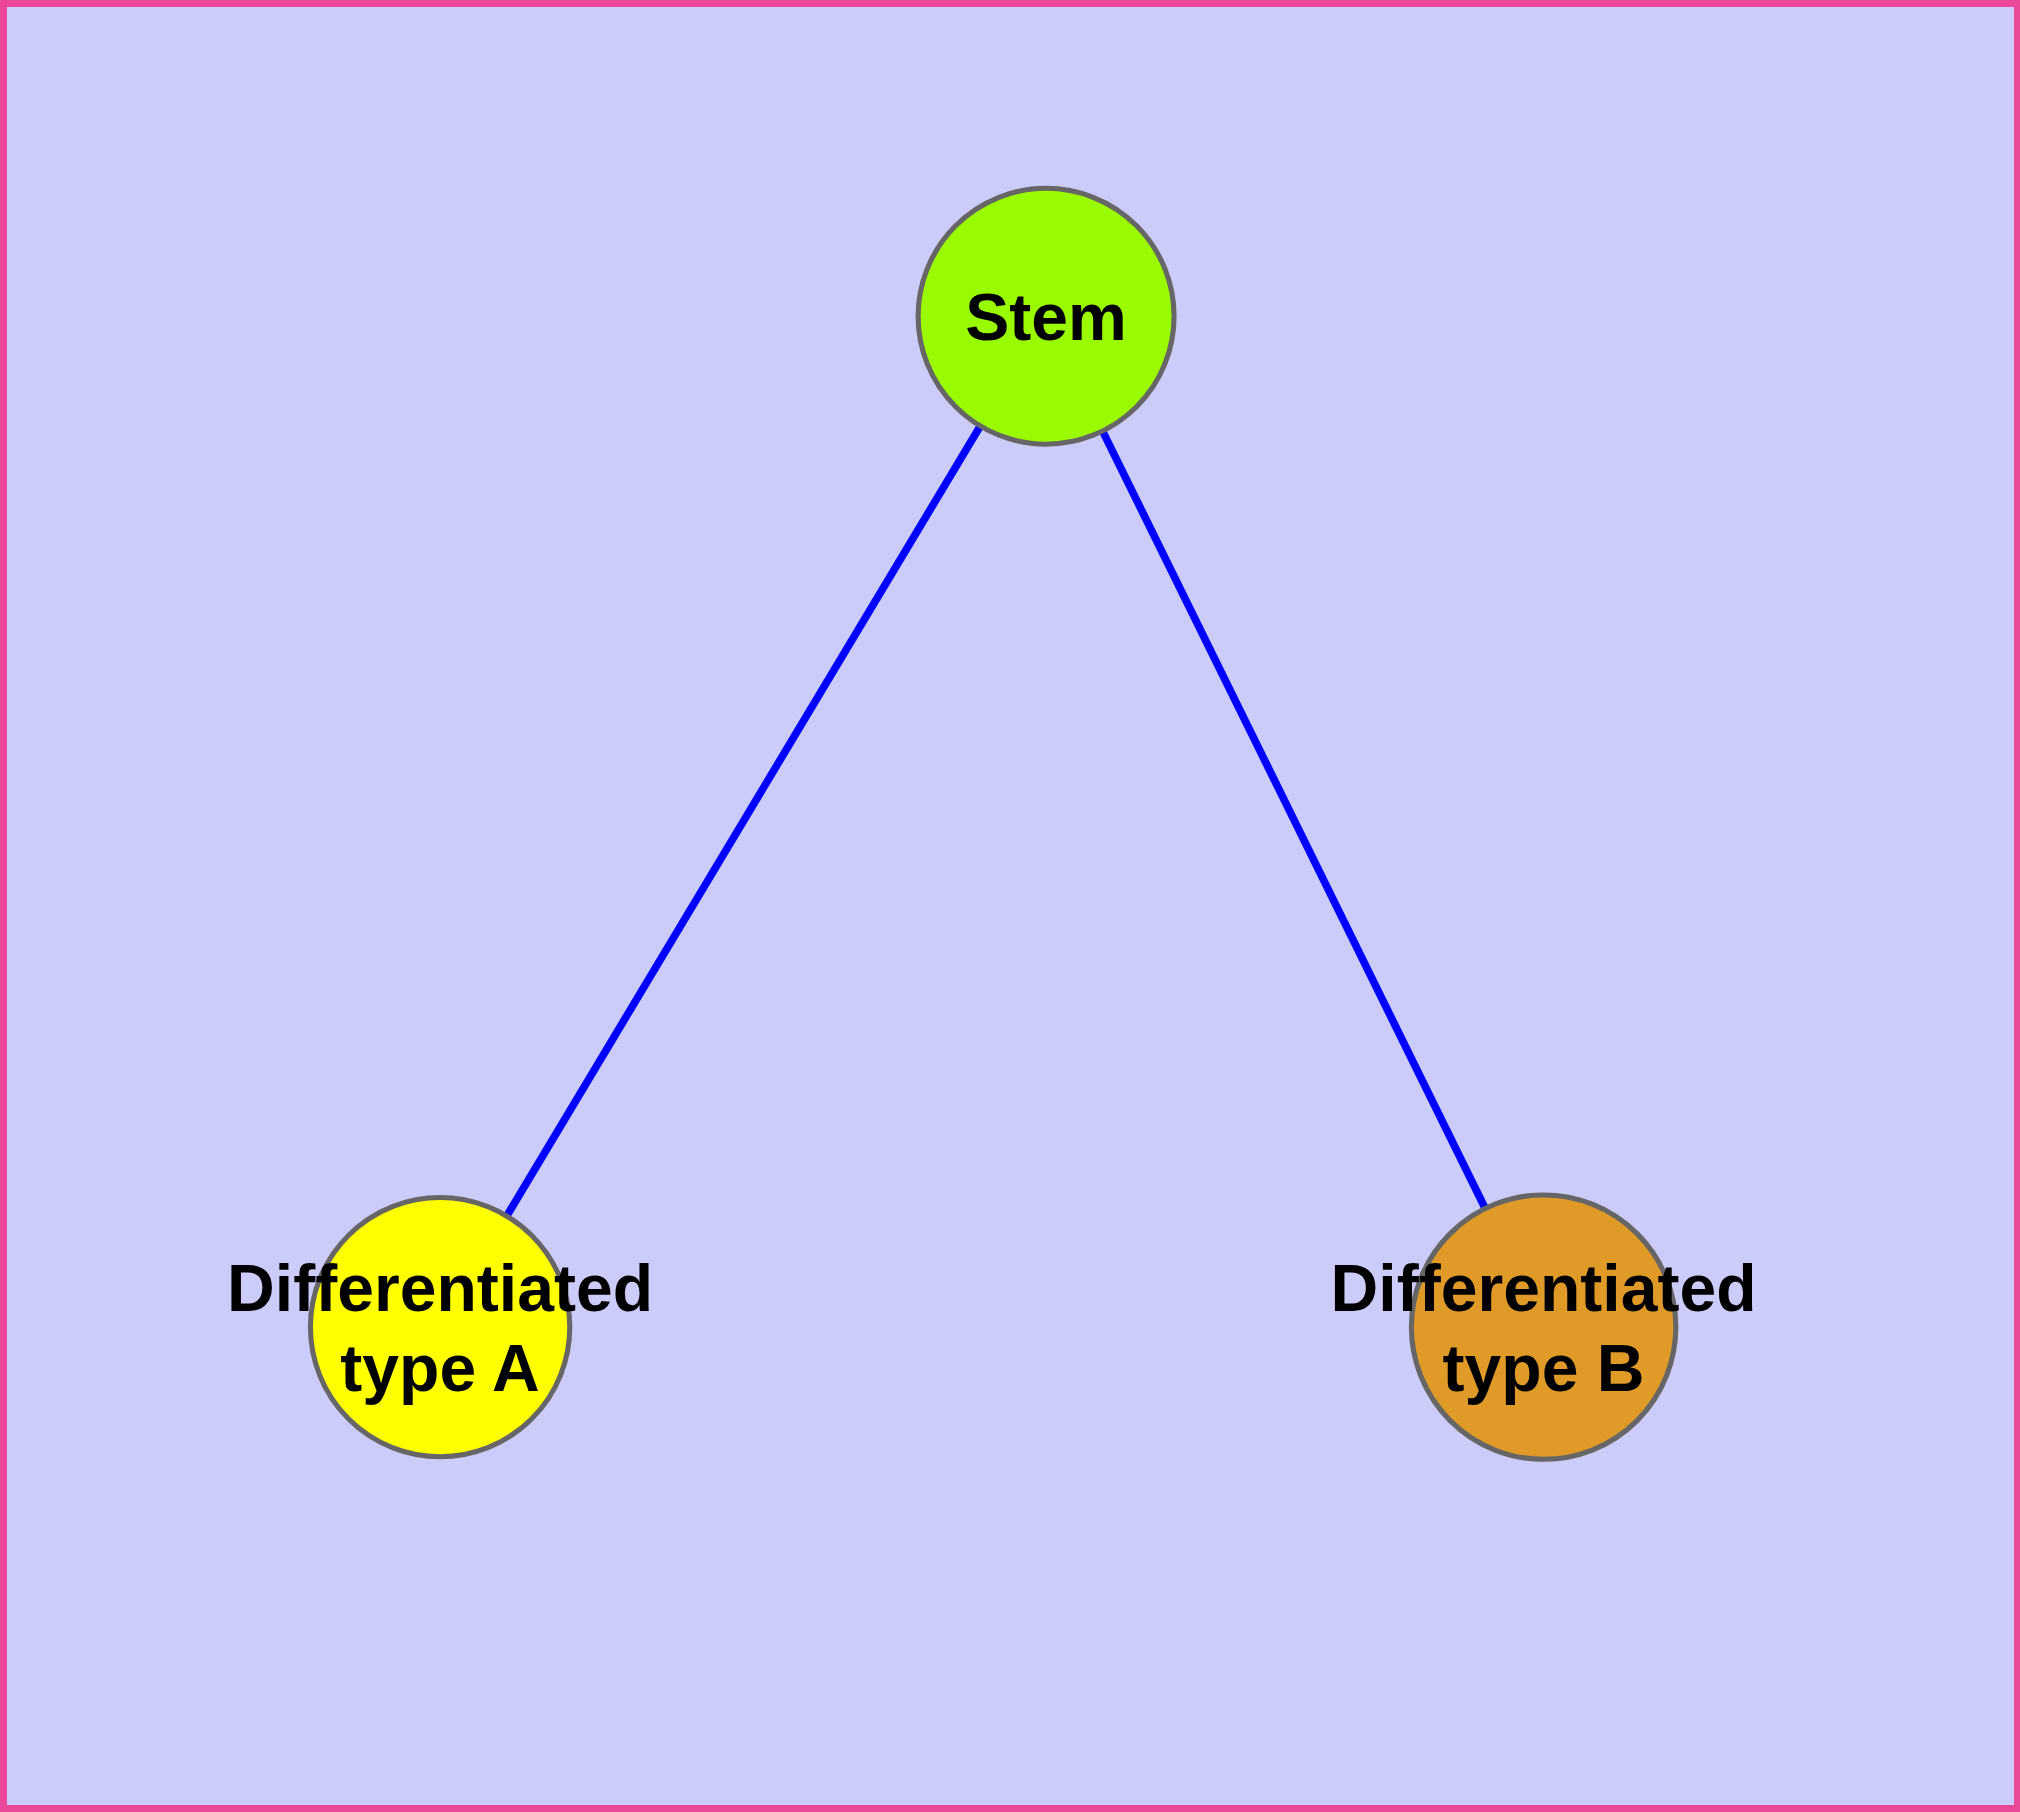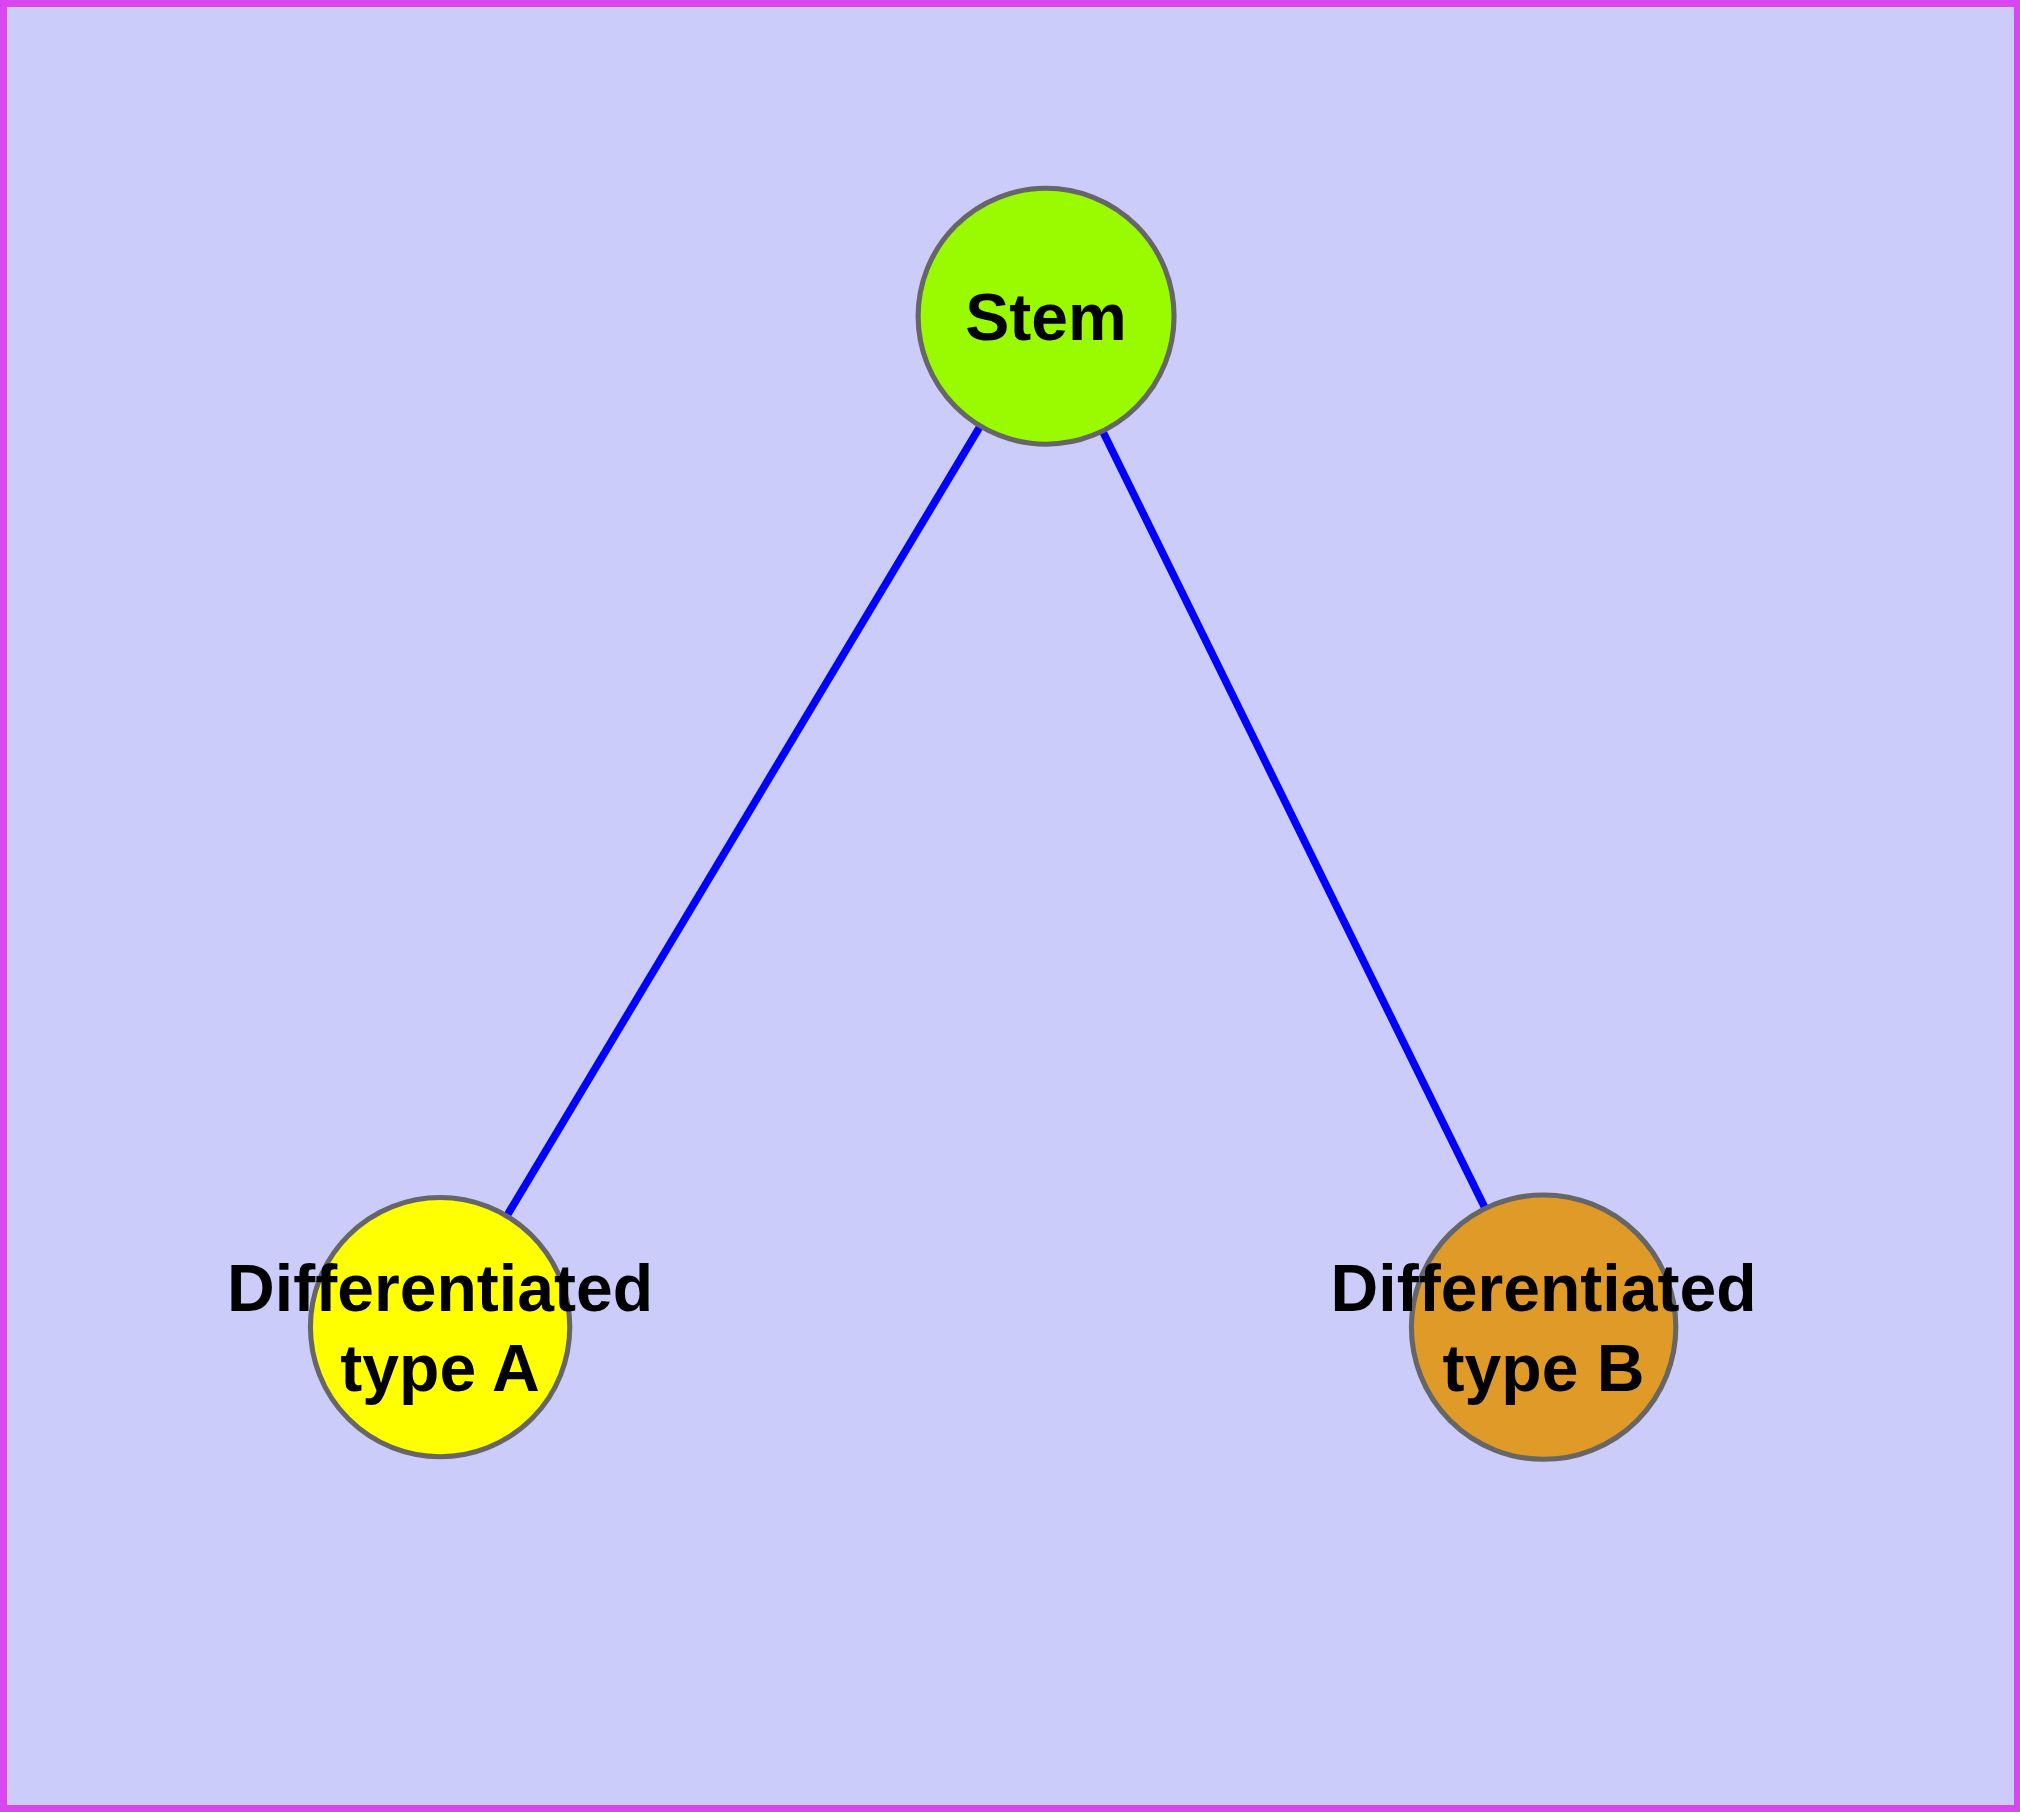--- a/index.html
+++ b/index.html
@@ -39,21 +39,21 @@
     text-anchor: middle;
     paint-order: normal;
   }
   .node-label.big   { font-size: 78px; }
   .node-circle      { stroke: #666666; stroke-width: 6; }
   .graph-edge       { stroke: #0000ff; stroke-width: 9; stroke-linecap: butt; fill: none; }
 </style>
 </head>
 <body>
 
-<div id="canvas" style="background: #d946ef;">
+<div id="canvas" style="background: #ec4899;">
   <div id="plot-area" style="background: rgb(204, 204, 250);">
     <svg id="graph-svg" viewBox="0 0 2368 2122" preserveAspectRatio="none">
 
       <g>
         <line class="graph-edge" x1="1148.3750129772063" y1="494.5197335918782" x2="589.6531325462745" y2="1426.7647732479645" stroke="#0000ff" stroke-width="9"></line>
         <line class="graph-edge" x1="1292.6647527548648" y1="500.4873084098018" x2="1744.1278051009344" y2="1418.0263568746418" stroke="#0000ff" stroke-width="9"></line>
       </g>
 
       <g>
 

